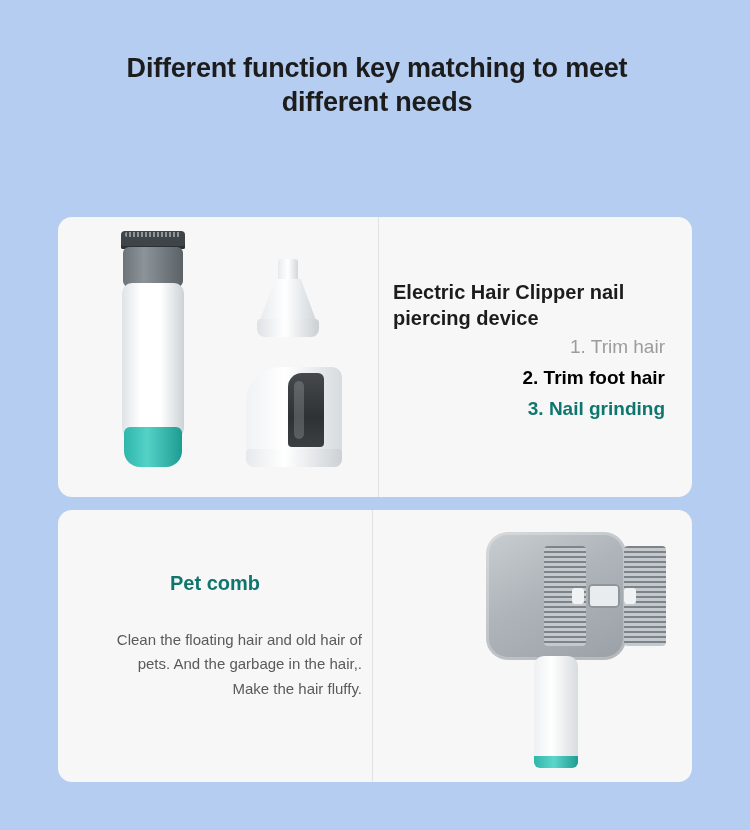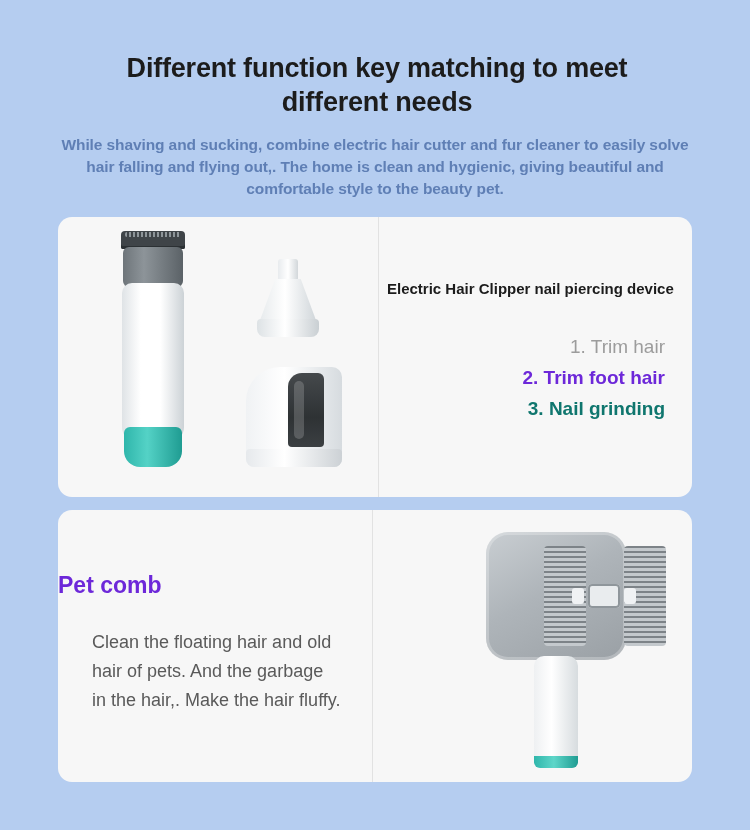--- a/index.html
+++ b/index.html
@@ -170,24 +170,24 @@
     background: linear-gradient(90deg,#e6e9ec,#ffffff 40%,#ccd1d5);
     border-radius: 4px 4px 8px 8px;
   }
 
   .card-a-right {
     position: absolute;
     left: 321px; top: 0; right: 0; bottom: 0;
   }
   .ca-title {
     position: absolute;
-    left: 8px;
+    left: 14px;
     top: 62px;
     width: 300px;
-    font-size: 15px;
+    font-size: 20px;
     font-weight: bold;
     color: #1c1c1c;
     line-height: 1.3;
   }
   .ca-list {
     position: absolute;
     left: 0;
     top: 115px;
     width: 286px;
     margin: 0;
@@ -195,42 +195,43 @@
     list-style: none;
     text-align: right;
   }
   .ca-list li {
     font-size: 19px;
     line-height: 1.62;
     color: #3a3a3a;
     white-space: nowrap;
   }
   .ca-list li.item-1 { color: #9c9c9c; font-weight: normal; text-align: right; }
-  .ca-list li.item-2 { color: #6d28d9; font-weight: bold; }
+  .ca-list li.item-2 { color: #000000; font-weight: bold; }
   .ca-list li.item-3 { color: #0f766e; font-weight: bold; }
 
   
   .card-b .divider { left: 314px; }
 
   .cb-title {
     position: absolute;
     left: 0; top: 62px;
     width: 314px;
-    text-align: left;
-    font-size: 23px;
+    text-align: center;
+    font-size: 20px;
     font-weight: bold;
-    color: #6d28d9;
+    color: #0f766e;
   }
   .cb-body {
     position: absolute;
-    left: 34px; top: 118px;
+    left: 54px; top: 118px;
     width: 250px;
-    font-size: 18px;
+    font-size: 15px;
     line-height: 1.62;
     color: #5a5a5a;
+    text-align: right;
   }
 
   .comb {
     position: absolute;
     left: 380px;
     top: 22px;
     width: 230px;
     height: 250px;
   }
   .comb .head {
@@ -281,21 +282,20 @@
     background: linear-gradient(90deg,#2fb6ab,#5ed6c9 45%,#1f9c92);
     border-radius: 0 0 6px 6px;
   }
 </style>
 </head>
 <body>
 
 <div class="page">
 
   <h1 class="headline">Different function key matching to meet different needs</h1>
-  <p class="subhead">While shaving and sucking, combine electric hair cutter and fur cleaner to easily solve hair falling and flying out,. The home is clean and hygienic, giving beautiful and comfortable style to the beauty pet.</p>
 
   <div class="card card-a">
 
     <div class="divider"></div>
 
     <div class="clipper">
       <div class="blade"></div>
       <div class="neck"></div>
       <div class="body"></div>
       <div class="foot"></div>

